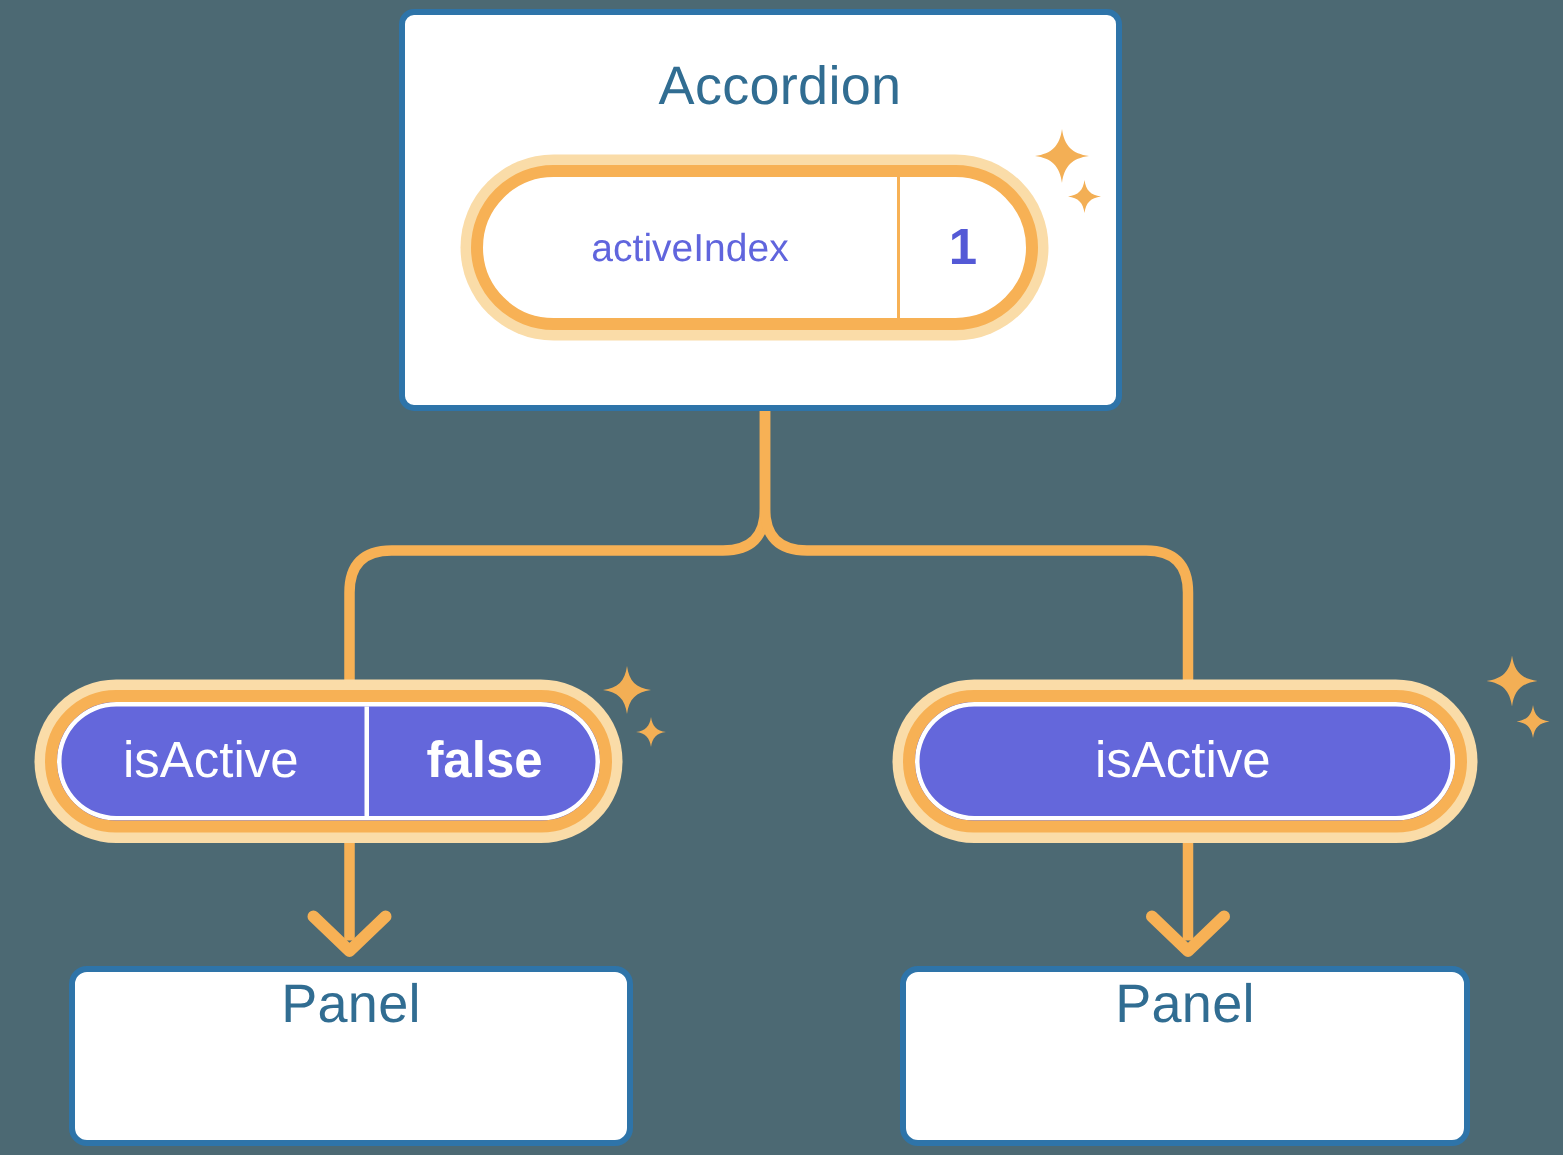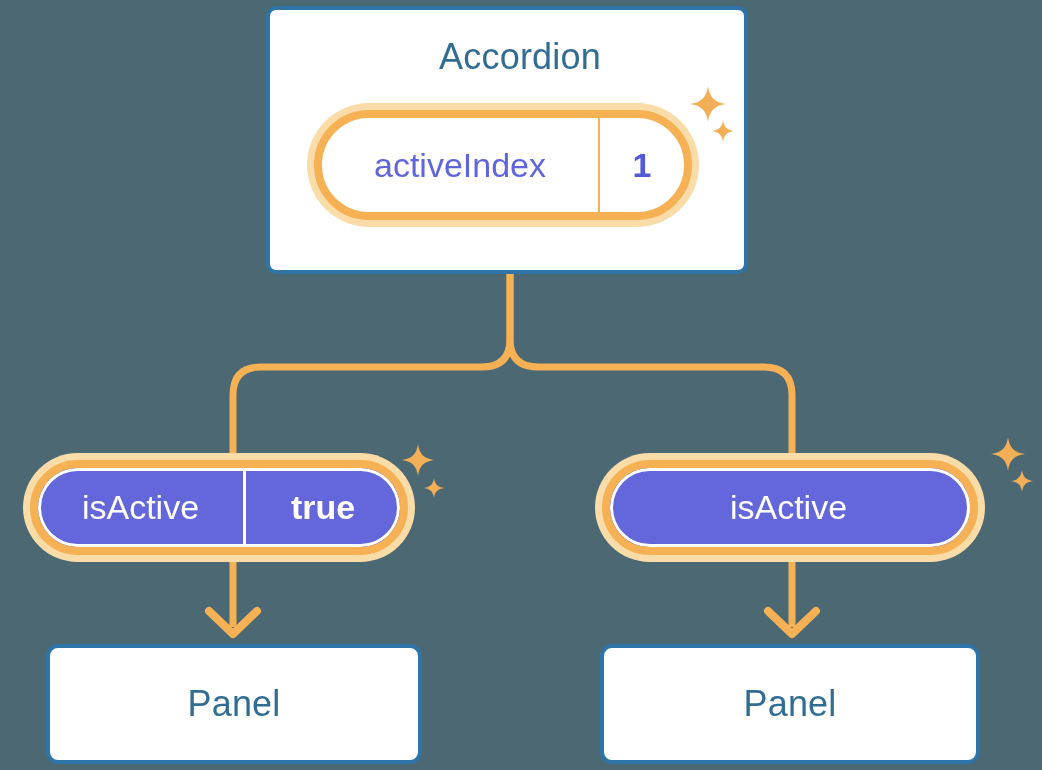--- a/index.html
+++ b/index.html
@@ -14,30 +14,30 @@
 
   .connectors{position:absolute;left:0;top:0;width:1042px;height:770px;z-index:1;}
   .branch{fill:none;stroke:var(--connector);stroke-width:7;}
   .arrowhead{fill:none;stroke:var(--connector);stroke-width:8;stroke-linecap:round;stroke-linejoin:round;}
 
   .card{position:absolute;background:#fff;border:4px solid var(--panel-border);z-index:2;}
   .accordion-card{left:266px;top:6px;width:482px;height:268px;border-radius:10px;}
   .card-title{position:absolute;left:266px;top:36px;width:508px;text-align:center;
     font-size:36px;font-weight:500;color:var(--heading-text);z-index:3;letter-spacing:.2px;}
 
-  .panel-card{top:644px;height:120px;border-radius:12px;display:flex;align-items:center;justify-content:center;}
+  .panel-card{top:644px;height:120px;border-radius:12px;display:flex;justify-content:center;}
   .panel-left{left:46px;width:376px;}
   .panel-right{left:600px;width:380px;}
   .panel-title{font-size:36px;font-weight:500;color:var(--heading-text);letter-spacing:.2px;}
 
   .pill{position:absolute;display:flex;align-items:stretch;border:8px solid var(--pill-ring);
     border-radius:999px;box-shadow:0 0 0 7px var(--pill-halo);z-index:4;overflow:hidden;}
   .state-pill{left:314px;top:110px;width:378px;height:110px;background:#fff;}
   .state-pill .pill-label{flex:1;display:flex;align-items:center;justify-content:center;
-    font-size:34px;color:var(--state-text-purple);}
+    font-size:26px;color:var(--state-text-purple);}
   .state-pill .pill-divider{width:2px;background:var(--pill-ring);}
   .state-pill .pill-value{width:84px;display:flex;align-items:center;justify-content:center;
     font-size:34px;font-weight:700;color:var(--value-text-purple);}
 
   .prop-pill{top:460px;height:95px;background:var(--pill-purple);
     box-shadow:0 0 0 7px var(--pill-halo), inset 0 0 0 3px #fff;}
   .prop-pill-left{left:30px;width:378px;}
   .prop-pill-right{left:602px;width:376px;}
   .prop-pill .pill-label{flex:1;display:flex;align-items:center;justify-content:center;
     font-size:34px;color:var(--white-text);}
@@ -74,21 +74,21 @@
   <svg class="sparkle" style="left:690px;top:86px" width="36" height="36" viewBox="0 0 24 24">
       <path d="M12 0 C13 7.5 16.5 11 24 12 C16.5 13 13 16.5 12 24 C11 16.5 7.5 13 0 12 C7.5 11 11 7.5 12 0 Z"></path>
     </svg>
   <svg class="sparkle" style="left:712px;top:120px" width="22" height="22" viewBox="0 0 24 24">
       <path d="M12 0 C13 7.5 16.5 11 24 12 C16.5 13 13 16.5 12 24 C11 16.5 7.5 13 0 12 C7.5 11 11 7.5 12 0 Z"></path>
     </svg>
 
   <div class="pill prop-pill prop-pill-left">
     <div class="pill-label">isActive</div>
     <div class="pill-divider"></div>
-    <div class="pill-value">true</div>
+    <div class="pill-value">false</div>
   </div>
   <svg class="sparkle" style="left:402px;top:444px" width="32" height="32" viewBox="0 0 24 24">
       <path d="M12 0 C13 7.5 16.5 11 24 12 C16.5 13 13 16.5 12 24 C11 16.5 7.5 13 0 12 C7.5 11 11 7.5 12 0 Z"></path>
     </svg>
   <svg class="sparkle" style="left:424px;top:478px" width="20" height="20" viewBox="0 0 24 24">
       <path d="M12 0 C13 7.5 16.5 11 24 12 C16.5 13 13 16.5 12 24 C11 16.5 7.5 13 0 12 C7.5 11 11 7.5 12 0 Z"></path>
     </svg>
 
   <div class="pill prop-pill prop-pill-right">
     <div class="pill-label">isActive</div>

